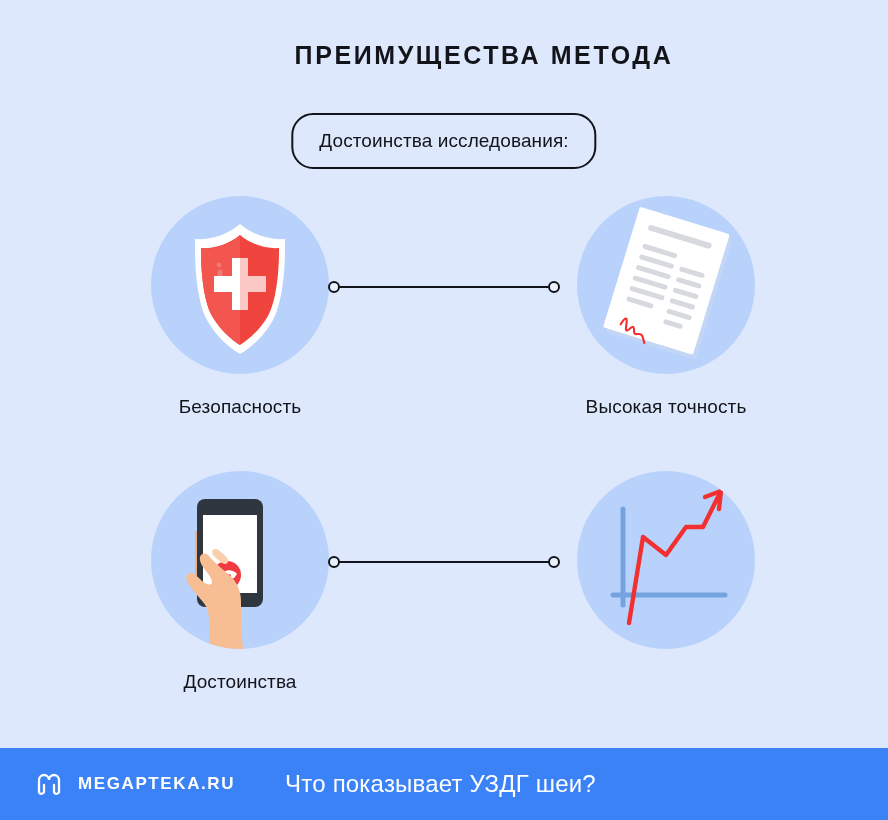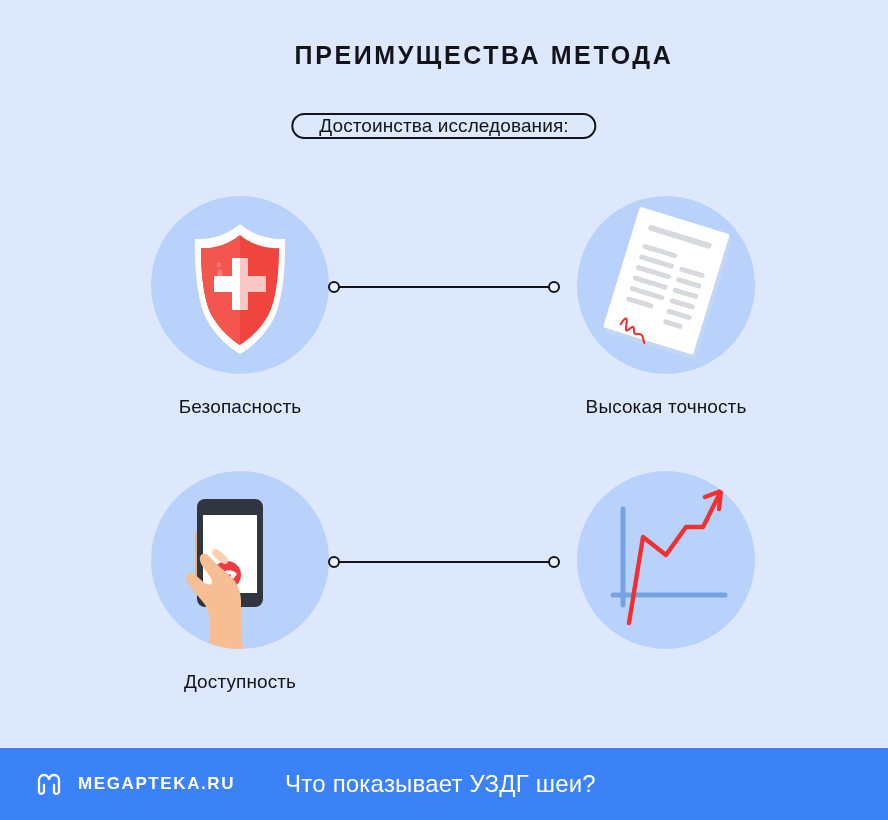--- a/index.html
+++ b/index.html
@@ -16,21 +16,21 @@
     text-align:center;
     font-size:25px;font-weight:bold;
     letter-spacing:2.6px;
     color:#13141a;
     text-transform:uppercase;
     padding-left:40px;
   }
 
   .badge{
     position:absolute;top:113px;left:50%;transform:translateX(-50%);
-    height:26px;box-sizing:border-box;
+    height:56px;box-sizing:border-box;
     padding:8px 26px;
     border:2.5px solid #13141a;
     border-radius:22px;
     display:flex;align-items:center;justify-content:flex-start;
     background:transparent;
   }
   .badge-text{font-size:19px;color:#13141a;letter-spacing:.1px;white-space:nowrap;}
 
   .grid{position:absolute;top:196px;left:0;width:784px;}
   .row{position:relative;height:275px;}
@@ -155,21 +155,21 @@
           <svg width="178" height="178" viewBox="0 0 178 178">
             <path d="M44 60 h14 v62 h-14 z" fill="#f2b183"></path>
             <rect x="46" y="28" width="66" height="108" rx="8" fill="#2f3640"></rect>
             <rect x="52" y="44" width="54" height="78" fill="#ffffff"></rect>
             <circle cx="76" cy="104" r="14" fill="#ef3b41"></circle>
             <path d="M70 103 c4 -5 12 -5 16 0 l-2.5 3.5 c-1.2 1.6 -2.3 .6 -3.4 -.2 l-.2 -2.6 c-2.6 -1 -5.6 -1 -8.2 0 l-.2 2.6 c-1.1 .8 -2.2 1.8 -3.4 .2 z" fill="#ffffff"></path>
             <path d="M92 178 c-2 -22 -2 -36 -2 -48 c0 -12 -6 -22 -14 -28 c-6 -5 -14 -12 -18 -17 c-3 -4 -8 -3 -9 1 c-1 4 2 9 6 14 c3 4 6 8 6 11 c0 4 -6 3 -10 -1 c-4 -4 -8 -8 -11 -8 c-4 0 -6 4 -4 8 c3 6 10 14 16 21 c5 6 6 12 6 20 c0 8 0 16 1 27 z" fill="#f7bd93"></path>
             <path d="M62 84 c3 3 6 6 9 8 c3 2 6 1 6 -2 c0 -3 -3 -6 -7 -9 c-3 -3 -6 -4 -8 -2 c-1 1 -1 3 0 5 z" fill="#f9cfac"></path>
           </svg>
         </div>
-        <div class="label">Доступность</div>
+        <div class="label">Достоинства</div>
       </div>
 
       <div class="connector">
         <div class="bar"></div>
         <div class="knob a"></div>
         <div class="knob b"></div>
       </div>
 
       <div class="cell right">
         <div class="disc">

